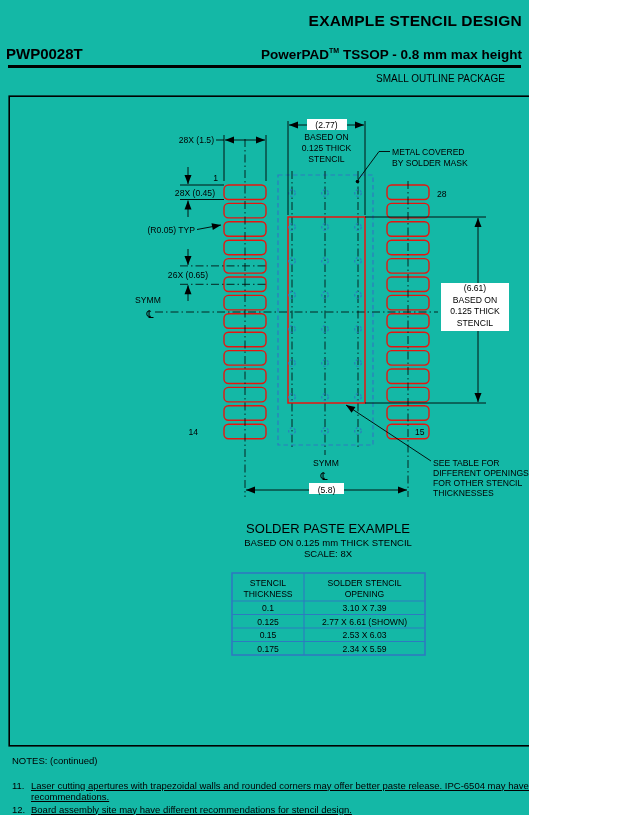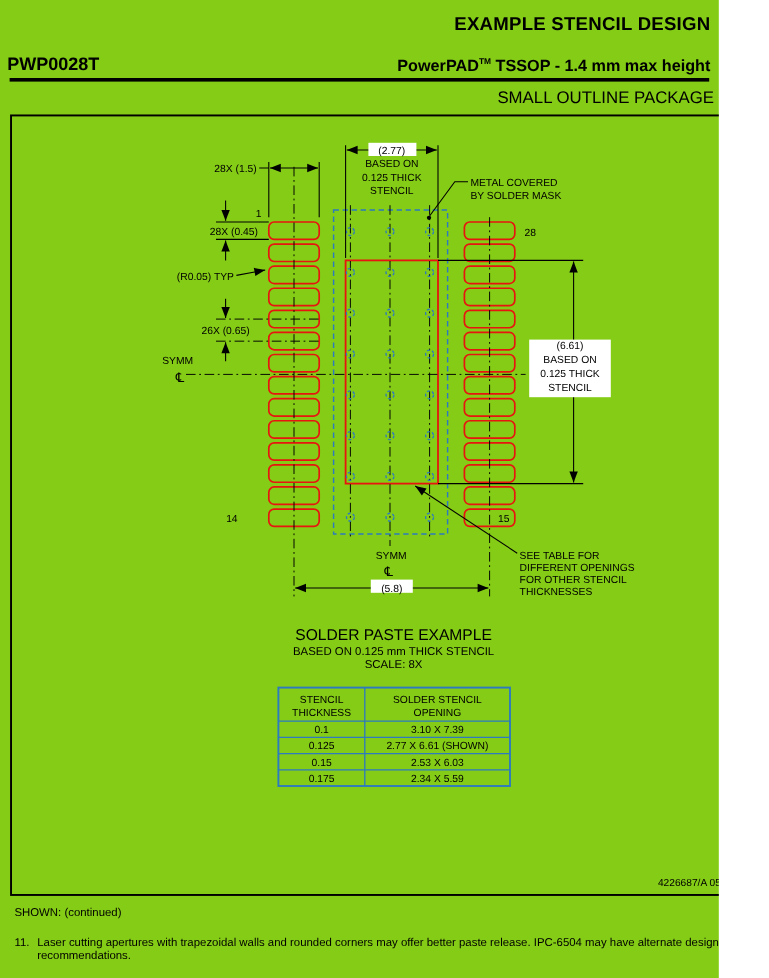--- a/index.html
+++ b/index.html
@@ -1,28 +1,28 @@
 <!DOCTYPE html>
 <html style="--red: #e8140f; --blue: #2d7ac0;"><head>
 <meta charset="utf-8">
 <style>
   :root{ --red:#e8140f; --blue:#2d7ac0; --ink:#000; }
   html,body{margin:0;padding:0;background:#fff;}
-  .page{position:relative;width:599px;height:815px;background:#84cc16;overflow:hidden;
+  .page{position:relative;width:529px;height:815px;background:#14b8a6;overflow:hidden;
         font-family:"Liberation Sans",sans-serif;color:#000;}
   .hdr-title{position:absolute;top:12px;right:7px;font-size:15.5px;font-weight:bold;letter-spacing:.2px;}
   .hdr-part{position:absolute;top:45px;left:6px;font-size:15px;font-weight:bold;}
   .hdr-sub{position:absolute;top:47px;right:7px;font-size:13.5px;font-weight:bold;}
   .hdr-sub sup{font-size:7px;vertical-align:6px;font-weight:bold;}
   .hdr-rule{position:absolute;top:65px;left:8px;right:8px;height:2.6px;background:#000;}
-  .hdr-family{position:absolute;top:73px;right:4px;font-size:14px;}
+  .hdr-family{position:absolute;top:73px;right:24px;font-size:10px;}
   .figure{position:absolute;top:95px;left:8px;}
   .notes{position:absolute;top:755px;left:12px;width:604px;font-size:9.5px;line-height:11.5px;}
   .notes-heading{margin:0 0 13px 0;}
-  .note{position:relative;padding-left:19px;margin:0 0 1px 0;}
+  .note{position:relative;padding-left:19px;margin:0 0 1px 0;text-decoration:underline;}
   .note-num{position:absolute;left:0;top:0;}
   
   .pad{fill:none;stroke:var(--red);stroke-width:1.4;}
   .redrect{fill:none;stroke:var(--red);stroke-width:1.5;}
   .bluedash{fill:none;stroke:var(--blue);stroke-width:1.2;stroke-dasharray:4.5 3;}
   .via{fill:none;stroke:var(--blue);stroke-width:1.1;stroke-dasharray:2.4 1.9;}
   .cl{stroke:#000;stroke-width:0.8;stroke-dasharray:8 3 1.5 3;fill:none;}
   .dim{stroke:#000;stroke-width:0.9;fill:none;}
   .lbl{font:8.6px "Liberation Sans",sans-serif;fill:#000;}
   .clsym{font:11px "DejaVu Sans",sans-serif;fill:#000;}
@@ -35,21 +35,21 @@
   .tb-inner{stroke:var(--blue);stroke-width:1.1;fill:none;}
   .border{fill:none;stroke:#000;stroke-width:1.6;}
 </style>
 </head>
 <body>
 
 <div class="page">
 
   <div class="hdr-title">EXAMPLE STENCIL DESIGN</div>
   <div class="hdr-part">PWP0028T</div>
-  <div class="hdr-sub"><span>PowerPAD</span><sup>TM</sup><span> TSSOP - 1.4 mm max height</span></div>
+  <div class="hdr-sub"><span>PowerPAD</span><sup>TM</sup><span> TSSOP - 0.8 mm max height</span></div>
   <div class="hdr-rule"></div>
   <div class="hdr-family">SMALL OUTLINE PACKAGE</div>
 
   <svg class="figure" width="625" height="652" viewBox="0 0 625 652">
     <defs>
       <marker id="arw" viewBox="0 0 10 8" markerWidth="10" markerHeight="8" refX="9.5" refY="4" orient="auto-start-reverse" markerUnits="userSpaceOnUse">
         <path d="M0.5,0.5 L9.5,4 L0.5,7.5 Z" fill="#000"></path>
       </marker>
     </defs>
 
@@ -247,20 +247,24 @@
       <g>
         <text class="lbl mid" x="260" y="556.5">0.175</text>
         <text class="lbl mid" x="356.5" y="556.5">2.34 X 5.59</text>
       </g>
     </g>
 
     <text class="ftr end" x="614" y="643">4226687/A   05/2021</text>
   </svg>
 
   <div class="notes">
-    <p class="notes-heading">SHOWN: (continued)</p>
+    <p class="notes-heading">NOTES: (continued)</p>
     <div class="note">
       <span class="note-num">11.</span>
       <span>Laser cutting apertures with trapezoidal walls and rounded corners may offer better paste release. IPC-6504 may have alternate design recommendations.</span>
     </div>
+    <div class="note">
+      <span class="note-num">12.</span>
+      <span>Board assembly site may have different recommendations for stencil design.</span>
+    </div>
   </div>
 
 </div>
 
 </body></html>

